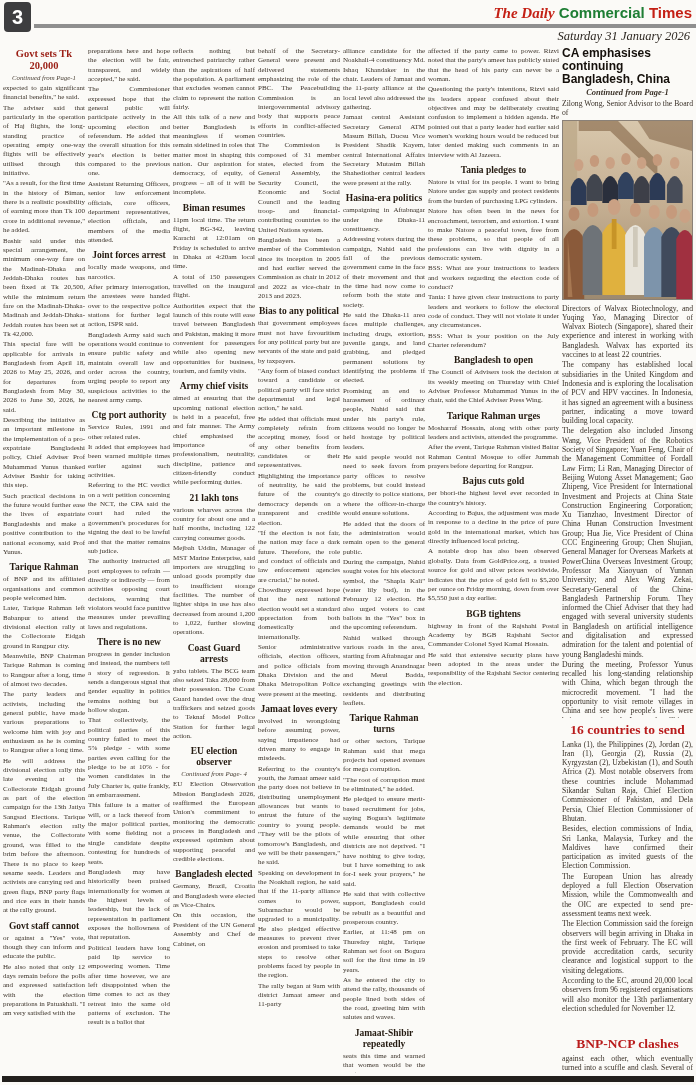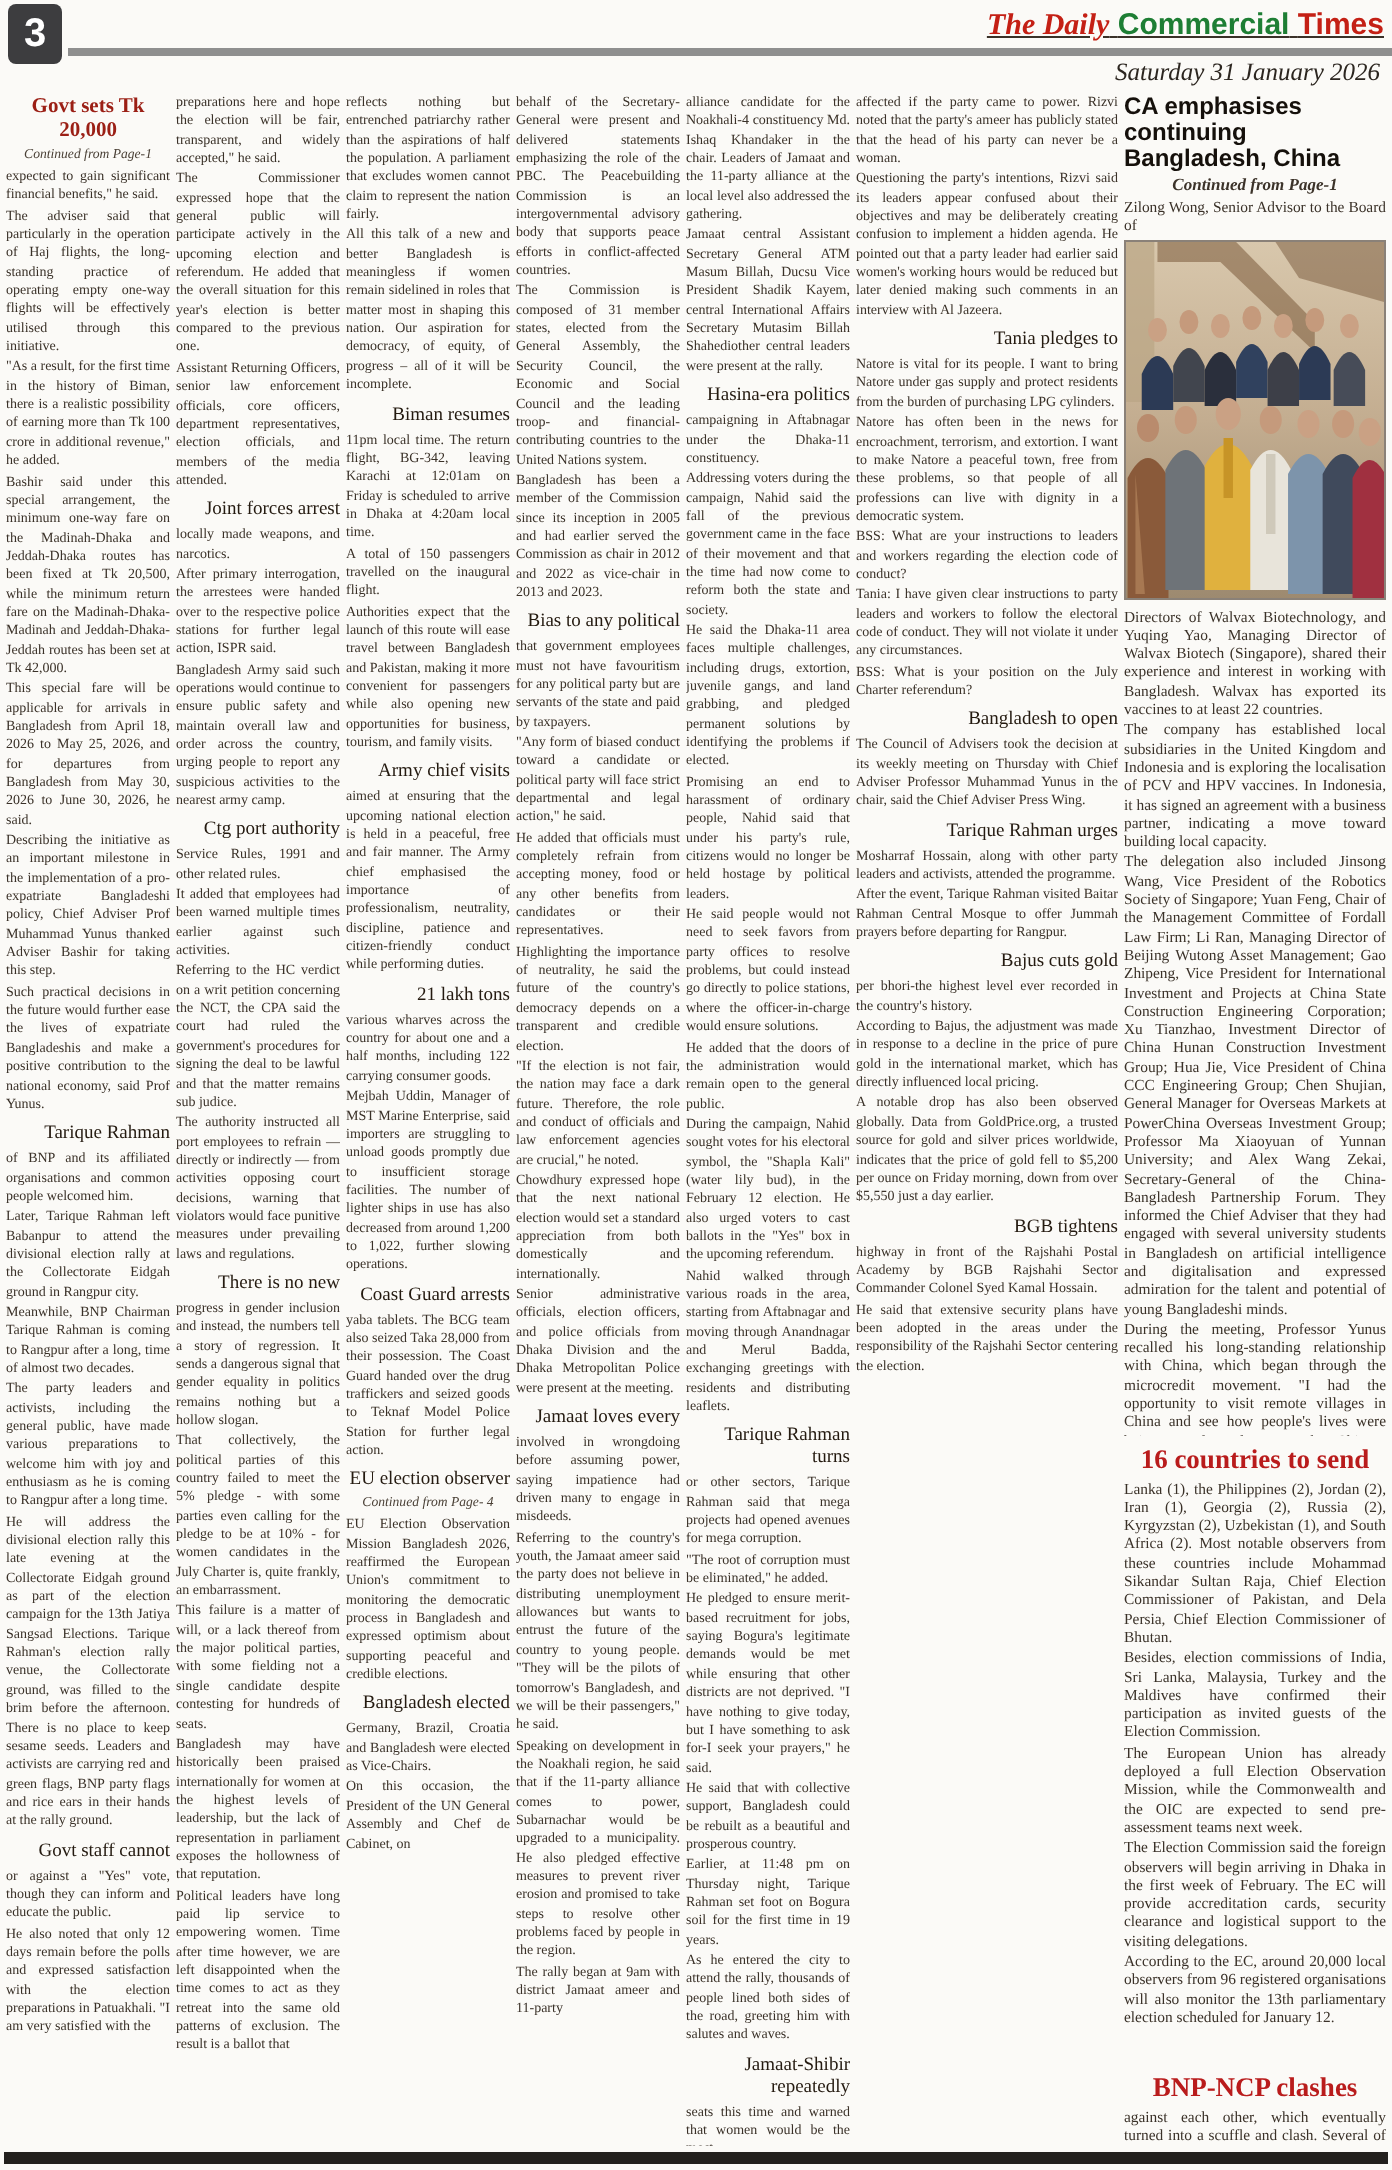--- a/index.html
+++ b/index.html
@@ -9,33 +9,33 @@
     font-family:"Liberation Serif", serif;
   }
   
   .pageno{
     position:absolute;left:4px;top:2px;width:27px;height:30px;
     background:#3d3d3f;color:#fff;border-radius:4px;
     font:bold 20px/30px "Liberation Sans", sans-serif;text-align:center;
   }
   .head-rule{position:absolute;left:34px;right:0;top:24px;height:4px;background:#8f8f8f;}
   .masthead{position:absolute;right:4px;top:4px;text-align:right;white-space:nowrap;
-    font-family:"Liberation Sans", sans-serif;font-size:15px;font-weight:bold;text-decoration:underline;}
+    font-family:"Liberation Sans", sans-serif;font-size:15px;font-weight:bold;}
   .m-daily{font-family:"Liberation Serif", serif;font-style:italic;}
   .m-date{position:absolute;right:6px;top:29px;font-style:italic;font-weight:normal;
     font-size:12.5px;color:#2c2620;font-family:"Liberation Serif", serif;}
   
   .content{position:absolute;left:3px;top:47px;right:3px;bottom:12px;display:flex;gap:3px;}
   .col{width:82px;flex:none;overflow:hidden;height:100%;}
   .rightsec{flex:1;overflow:hidden;height:100%;}
   .seg{overflow-wrap:break-word;}
   .seg-headline{color:#9b1f15;font-weight:bold;font-size:10.5px;line-height:12px;
     text-align:center;margin:1px 0 2px;}
-  .seg-sub{color:#241a10;font-weight:normal;font-size:9.5px;line-height:11px;
-    text-align:right;margin:5px 0 2px;}
+  .seg-sub{color:#241a10;font-weight:bold;font-size:9.5px;line-height:11px;
+    text-align:center;margin:5px 0 2px;}
   .seg-continued{font-style:italic;text-align:center;font-size:6.8px;line-height:8px;
     margin-bottom:2px;color:#4a4036;}
   .seg-para{font-size:7px;line-height:9.35px;text-align:justify;margin:0 0 1px 0;}
   
   .r-head{font-weight:bold;font-size:12px;line-height:13px;text-align:left;color:#15100b;
     font-family:"Liberation Sans", sans-serif;margin-bottom:1px;}
   .r-cont{font-style:italic;font-weight:bold;text-align:center;font-size:8.5px;color:#3c332a;margin-bottom:2px;}
   .photo{width:100%;height:180px;border:1px solid #8a8178;box-sizing:border-box;margin:2px 0 4px;}
   .r-body .seg-para{font-size:7.7px;line-height:9.3px;}
   .r-body{height:414px;overflow:hidden;}
@@ -276,21 +276,21 @@
         <div class="seg seg-para">The company has established local subsidiaries in the United Kingdom and Indonesia and is exploring the localisation of PCV and HPV vaccines. In Indonesia, it has signed an agreement with a business partner, indicating a move toward building local capacity.</div>
         <div class="seg seg-para">The delegation also included Jinsong Wang, Vice President of the Robotics Society of Singapore; Yuan Feng, Chair of the Management Committee of Fordall Law Firm; Li Ran, Managing Director of Beijing Wutong Asset Management; Gao Zhipeng, Vice President for International Investment and Projects at China State Construction Engineering Corporation; Xu Tianzhao, Investment Director of China Hunan Construction Investment Group; Hua Jie, Vice President of China CCC Engineering Group; Chen Shujian, General Manager for Overseas Markets at PowerChina Overseas Investment Group; Professor Ma Xiaoyuan of Yunnan University; and Alex Wang Zekai, Secretary-General of the China-Bangladesh Partnership Forum. They informed the Chief Adviser that they had engaged with several university students in Bangladesh on artificial intelligence and digitalisation and expressed admiration for the talent and potential of young Bangladeshi minds.</div>
         <div class="seg seg-para">During the meeting, Professor Yunus recalled his long-standing relationship with China, which began through the microcredit movement. "I had the opportunity to visit remote villages in China and see how people's lives were being transformed. Later, the Chinese government launched its own programmes inspired by these principles," the Chief Adviser said.</div>
       </div>
     <div class="r-head2">16 countries to send</div>
     <div class="r-body r-body2">
         <div class="seg seg-para">Lanka (1), the Philippines (2), Jordan (2), Iran (1), Georgia (2), Russia (2), Kyrgyzstan (2), Uzbekistan (1), and South Africa (2). Most notable observers from these countries include Mohammad Sikandar Sultan Raja, Chief Election Commissioner of Pakistan, and Dela Persia, Chief Election Commissioner of Bhutan.</div>
         <div class="seg seg-para">Besides, election commissions of India, Sri Lanka, Malaysia, Turkey and the Maldives have confirmed their participation as invited guests of the Election Commission.</div>
         <div class="seg seg-para">The European Union has already deployed a full Election Observation Mission, while the Commonwealth and the OIC are expected to send pre-assessment teams next week.</div>
         <div class="seg seg-para">The Election Commission said the foreign observers will begin arriving in Dhaka in the first week of February. The EC will provide accreditation cards, security clearance and logistical support to the visiting delegations.</div>
-        <div class="seg seg-para">According to the EC, around 20,000 local observers from 96 registered organisations will also monitor the 13th parliamentary election scheduled for January 12.</div>
+        <div class="seg seg-para">According to the EC, around 20,000 local observers from 96 registered organisations will also monitor the 13th parliamentary election scheduled for November 12.</div>
       </div>
     <div class="r-head2">BNP-NCP clashes</div>
     <div class="r-body r-body3">
         <div class="seg seg-para">against each other, which eventually turned into a scuffle and clash. Several of the injured were treated locally.</div>
       </div>
   </div>
 </div>
 
 <div class="bottom-bar"></div>
 

